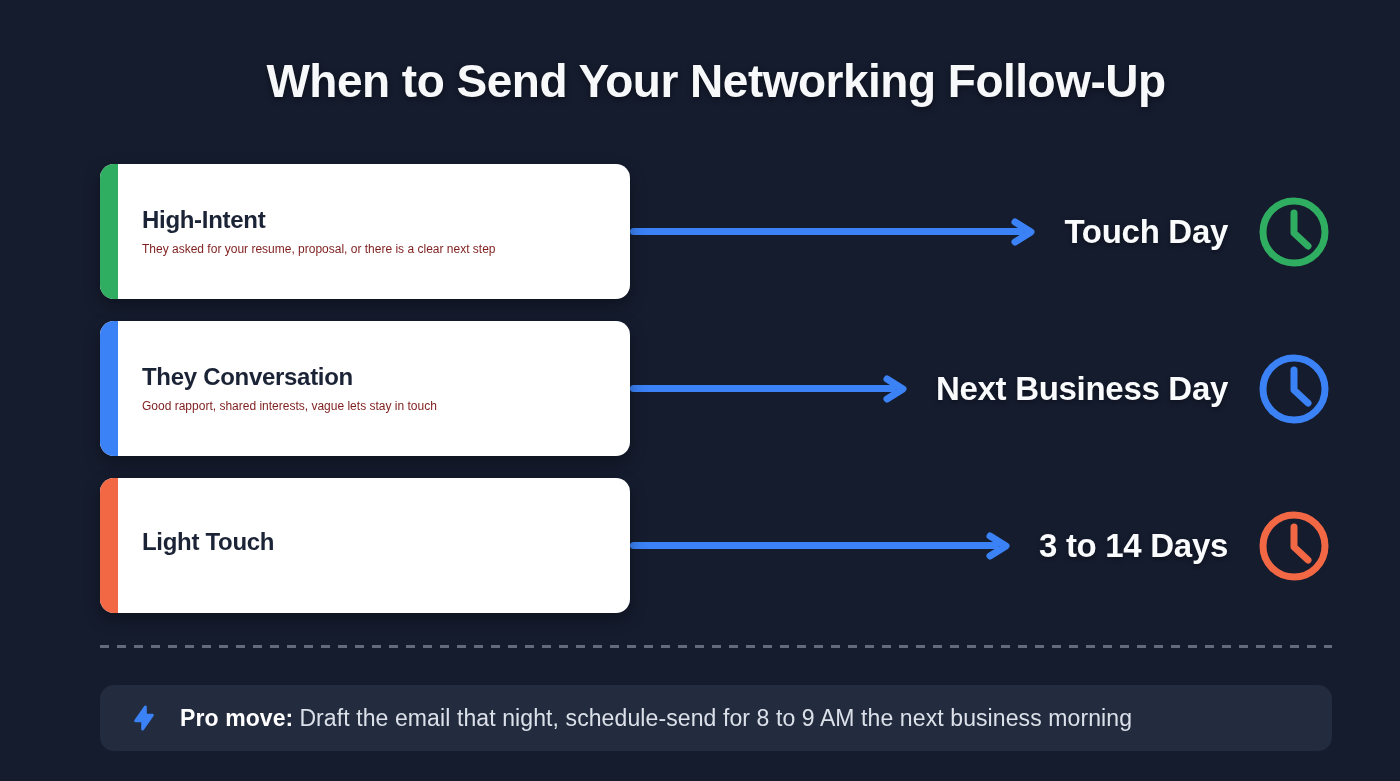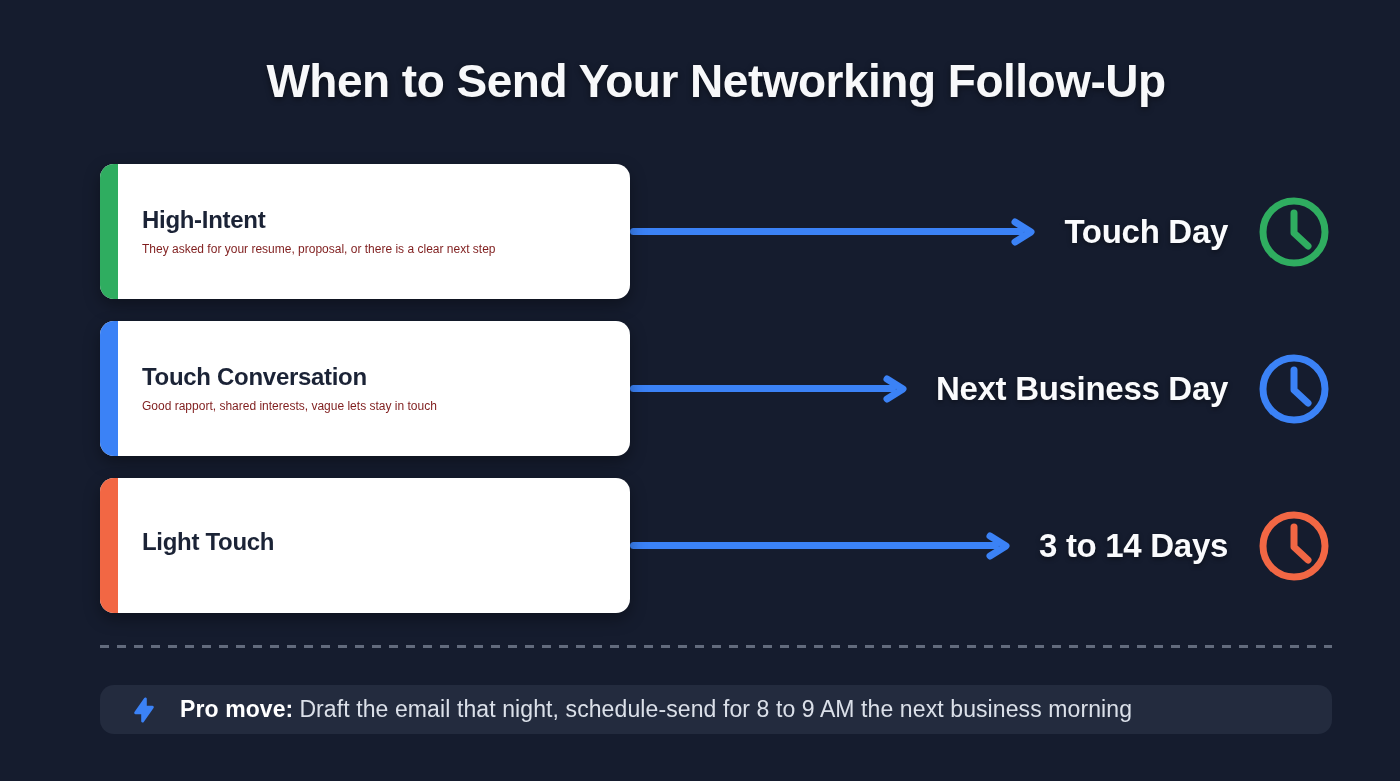--- a/index.html
+++ b/index.html
@@ -83,21 +83,21 @@
   }
   .divider {
     height: 3px;
     margin-top: 32px;
     background: repeating-linear-gradient(90deg,
       var(--divider, #7c8597) 0 9px, transparent 9px 17px);
     opacity: 0.75;
   }
   .pro-bar {
     margin-top: 37px;
-    height: 49px;
+    height: 66px;
     border-radius: 14px;
     background: var(--tip_bar, #232b3e);
     display: flex; align-items: center;
     padding: 0 30px;
   }
   .bolt { flex: 0 0 auto; color: var(--arrow, #3b82f6); margin-right: 22px; }
   .pro-text { font-size: 23px; color: #dbe0e9; letter-spacing: 0.1px; }
   .pro-text .pro-label { font-weight: 700; color: #ffffff; margin-right: 6px; }
 </style>
 </head>
@@ -127,21 +127,21 @@
       <svg class="clock" width="76" height="76" viewBox="0 0 76 76" fill="none">
         <circle cx="38" cy="38" r="31" stroke="currentColor" stroke-width="7"></circle>
         <path d="M38 19 V39 L52 52" stroke="currentColor" stroke-width="7" stroke-linecap="round" stroke-linejoin="round"></path>
       </svg>
     </div>
 
     <div class="row" style="--accent: #3b82f6;">
       <div class="card">
         <div class="accent"></div>
         <div class="card-body">
-          <div class="card-title">Touch Conversation</div>
+          <div class="card-title">They Conversation</div>
           <div class="card-desc">Good rapport, shared interests, vague lets stay in touch</div>
         </div>
       </div>
       <div class="arrow">
         <div class="arrow-line"></div>
         <svg class="arrow-head" width="30" height="32" viewBox="0 0 30 32" fill="none">
           <path d="M7 6 L23 16 L7 26" stroke="currentColor" stroke-width="7" stroke-linecap="round" stroke-linejoin="round"></path>
         </svg>
       </div>
       <div class="timing">Next Business Day</div>

